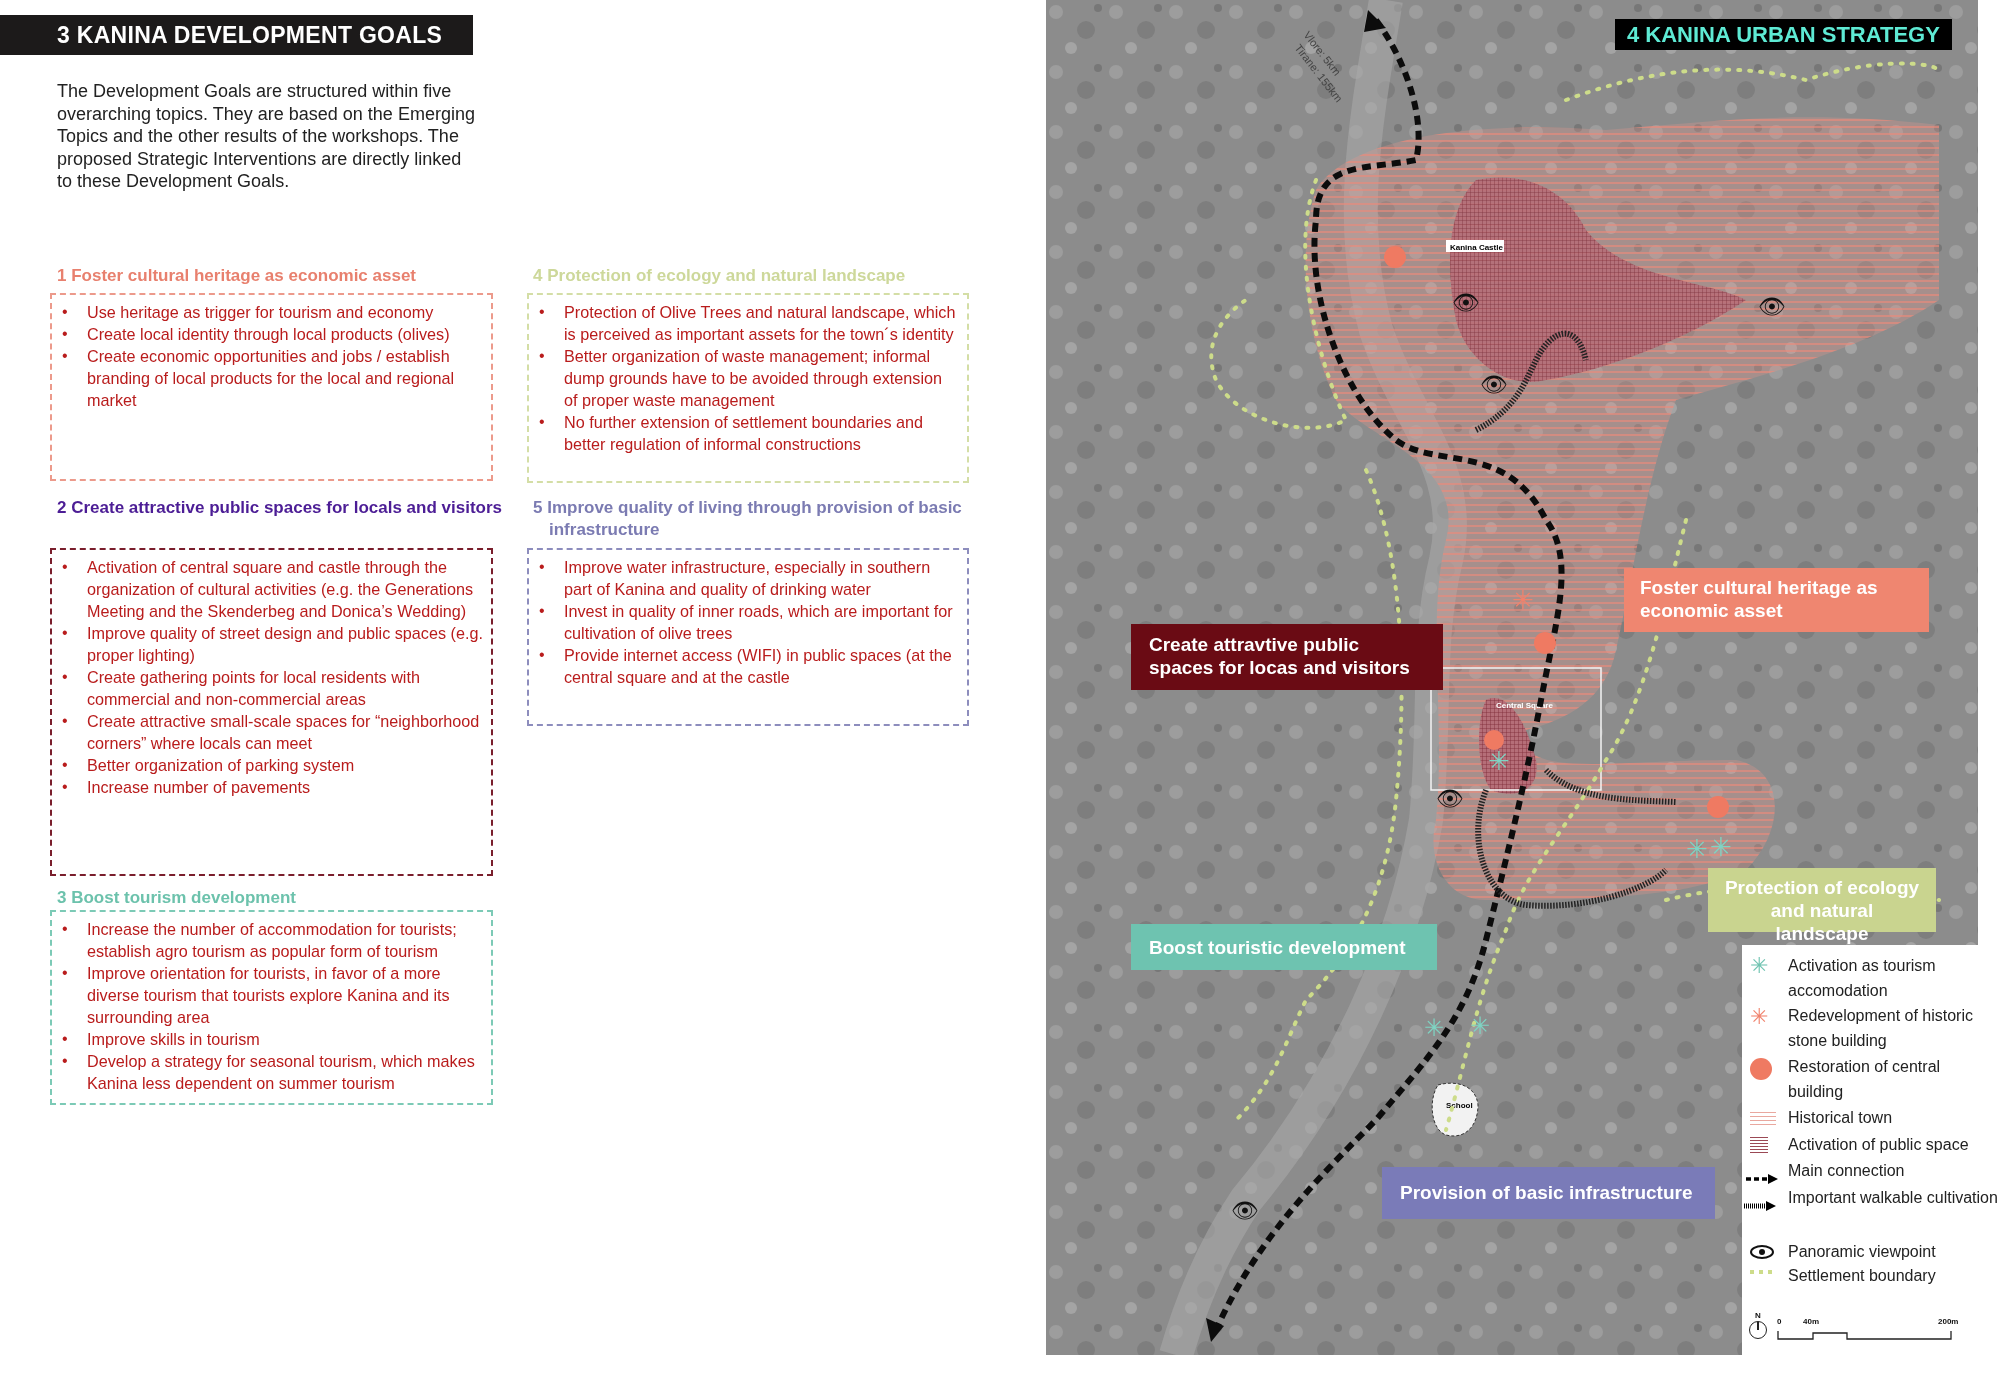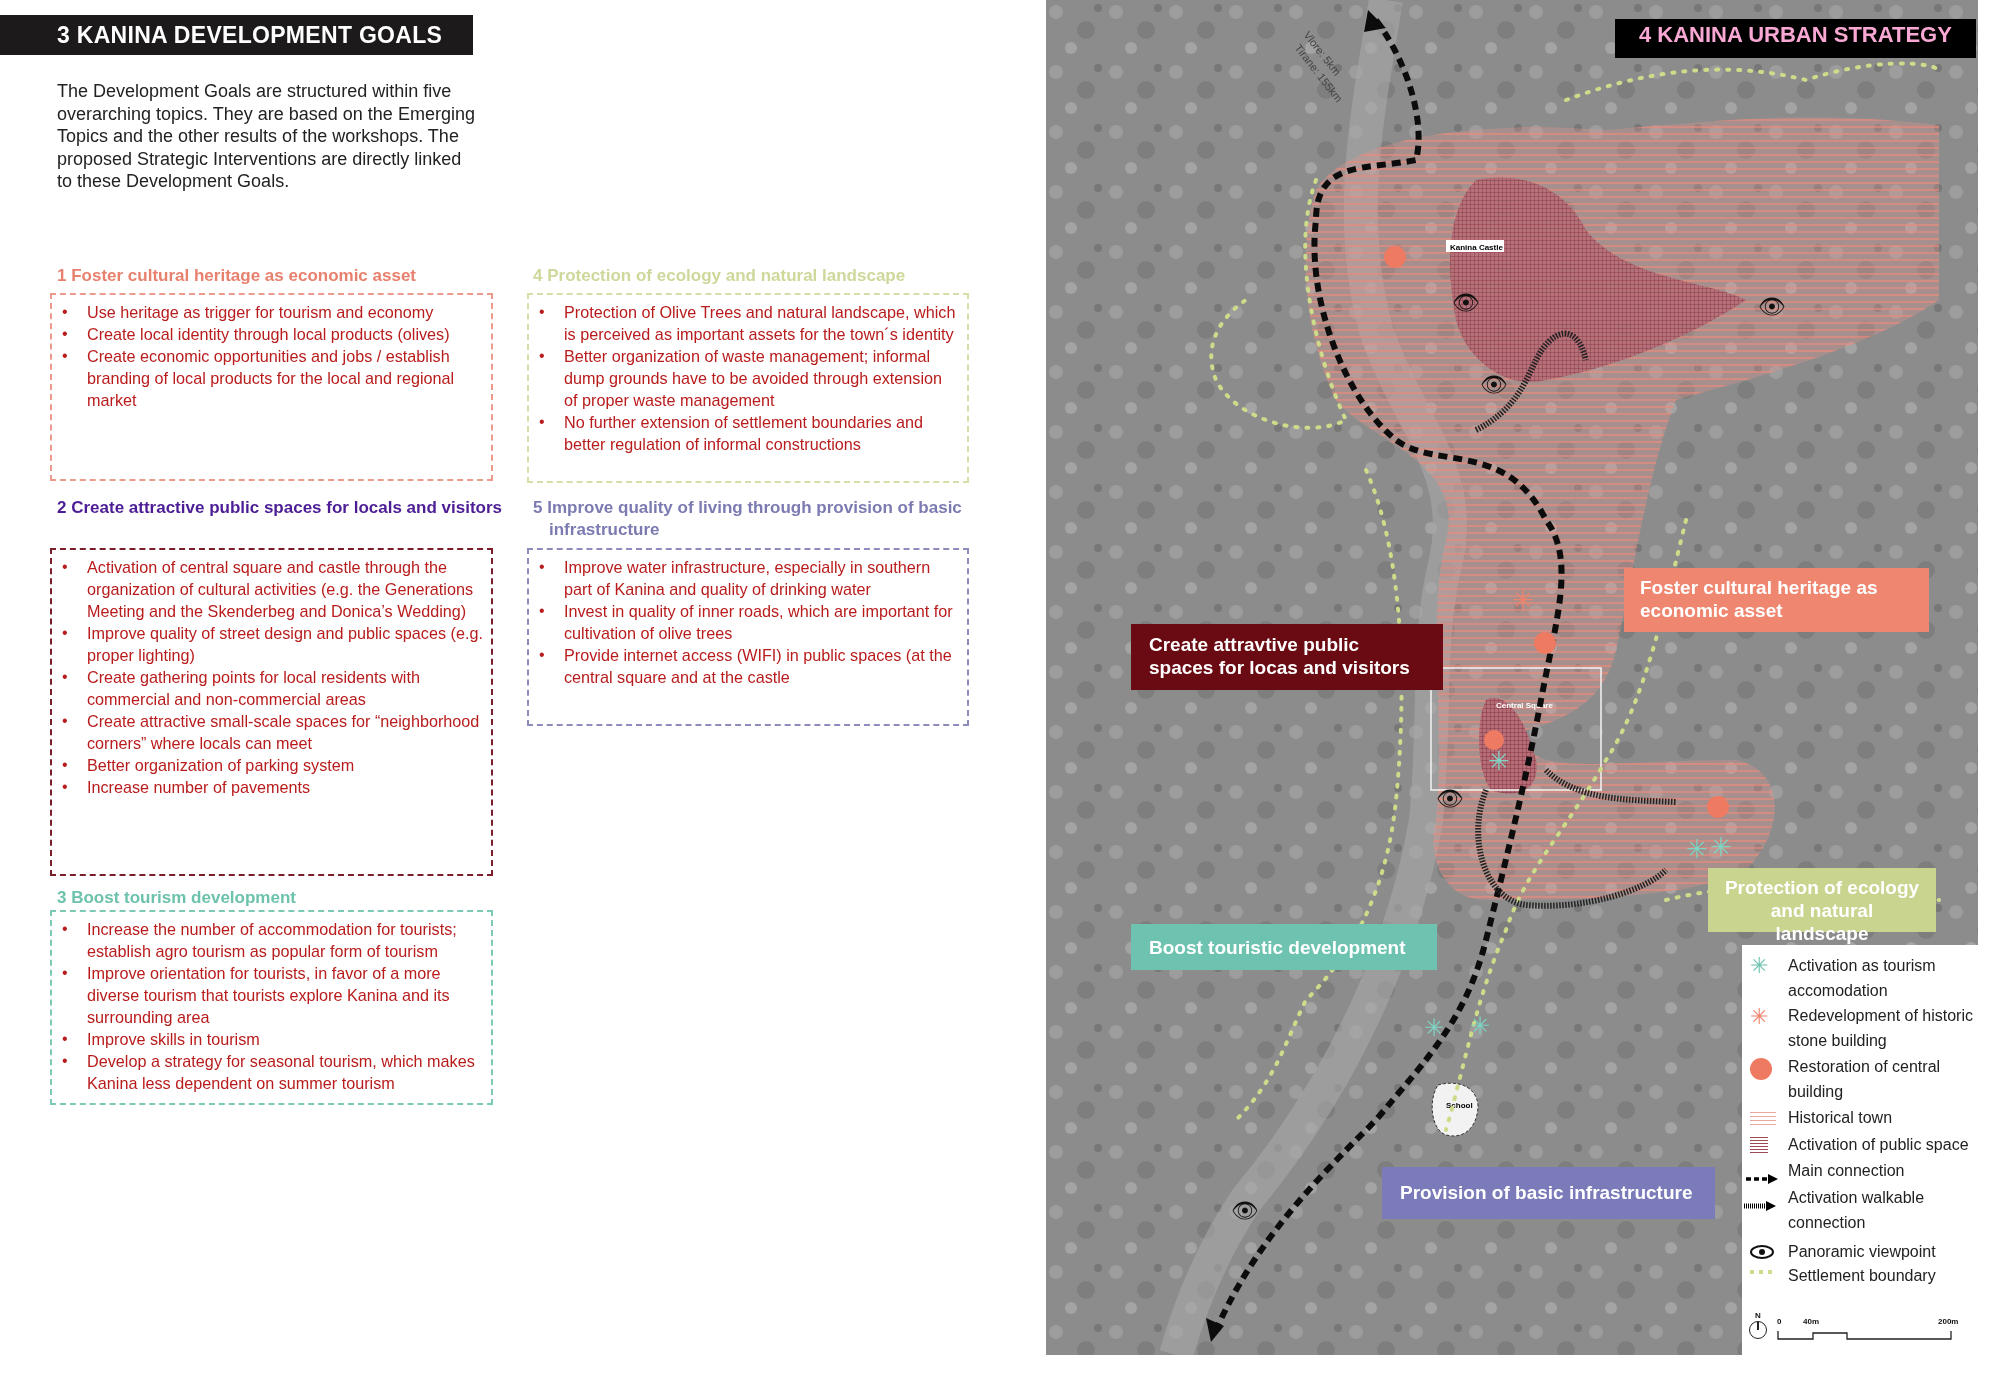--- a/index.html
+++ b/index.html
@@ -8,21 +8,21 @@
   .title-bar{left:0;top:15px;width:473px;height:40px;background:#1c1a1a;color:#fff;font-weight:bold;font-size:23px;line-height:40px;padding-left:57px;box-sizing:border-box;letter-spacing:0.3px;}
   .intro{left:57px;top:80px;width:420px;font-size:18px;line-height:22.5px;color:#222;}
   .goal-h{font-weight:bold;font-size:17px;line-height:22px;}
   .goal-box{box-sizing:border-box;border:2px dashed;padding:6px 8px 6px 10px;}
   .goal-box ul{margin:0;padding:0;list-style:none;}
   .goal-box li{position:relative;padding-left:25px;font-size:16.2px;line-height:22px;color:#b91c1c;}
   .goal-box li::before{content:"•";position:absolute;left:0;top:0;font-size:16px;}
   
   .map{left:1046px;top:0;width:932px;height:1355px;background:#8f8f8f;overflow:hidden;}
   .map svg{position:absolute;left:0;top:0;}
-  .map-title{left:1615px;top:19px;height:39px;background:#000;color:#f9a8d4;font-weight:bold;font-size:22px;line-height:31px;padding:0 24px;}
+  .map-title{left:1615px;top:19px;height:31px;background:#000;color:#5eead4;font-weight:bold;font-size:22px;line-height:31px;padding:0 12px;}
   .callout{color:#fff;font-weight:bold;font-size:19px;line-height:23px;box-sizing:border-box;}
   .legend{left:1742px;top:945px;width:258px;height:410px;background:#fff;}
   .leg-item{position:absolute;left:46px;font-size:16px;line-height:25px;color:#222;width:210px;}
   .leg-ico{position:absolute;left:8px;width:26px;height:24px;}
   .tiny{font-size:8px;font-weight:bold;color:#111;}
 </style>
 </head>
 <body>
 
 <div class="abs title-bar">3 KANINA DEVELOPMENT GOALS</div>
@@ -187,21 +187,21 @@
       </svg>
   </div>
   <div class="leg-item" style="top:213px;">Main connection</div>
 
   <div class="leg-ico" style="top:253px;width:32px;height:12px;left:2px;">
     <svg width="32" height="12">
         <line x1="0" y1="6" x2="22" y2="6" stroke="#000" stroke-width="5" stroke-dasharray="1,1"></line>
         <polygon points="22,1 32,6 22,11" fill="#000"></polygon>
       </svg>
   </div>
-  <div class="leg-item" style="top:240px;">Activation walkable connection</div>
+  <div class="leg-item" style="top:240px;">Important walkable cultivation</div>
 
   <div class="leg-ico" style="top:300px;">
     <svg width="24" height="14">
         <ellipse cx="12" cy="7" rx="11" ry="6" fill="none" stroke="#111" stroke-width="2"></ellipse>
         <circle cx="12" cy="7" r="3" fill="#111"></circle>
       </svg>
   </div>
   <div class="leg-item" style="top:294px;">Panoramic viewpoint</div>
 
   <div class="leg-ico" style="top:325px;width:24px;height:4px;background:repeating-linear-gradient(90deg,#cddc8a 0 4px,transparent 4px 9px);"></div>

